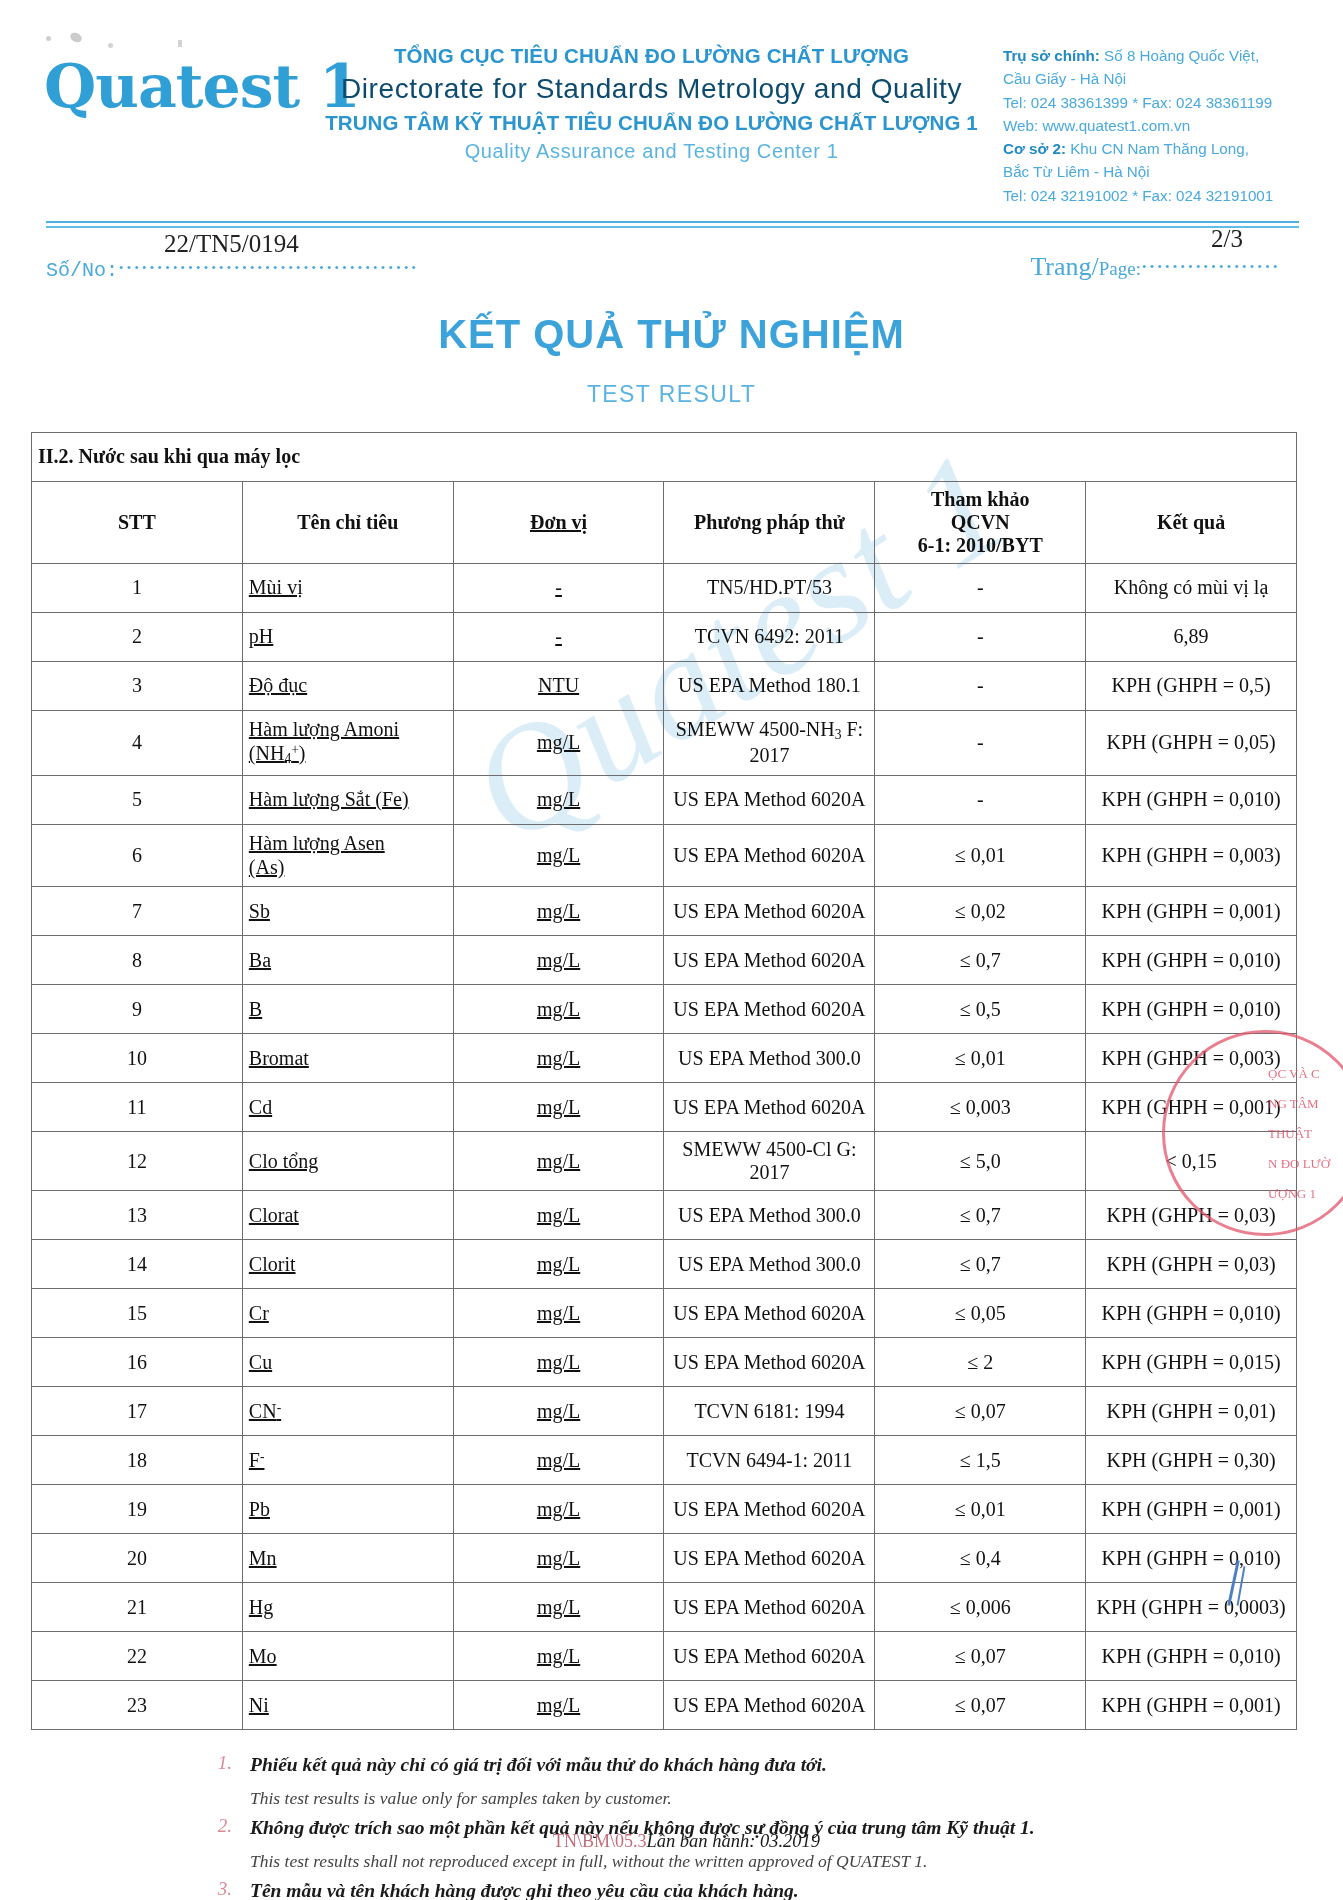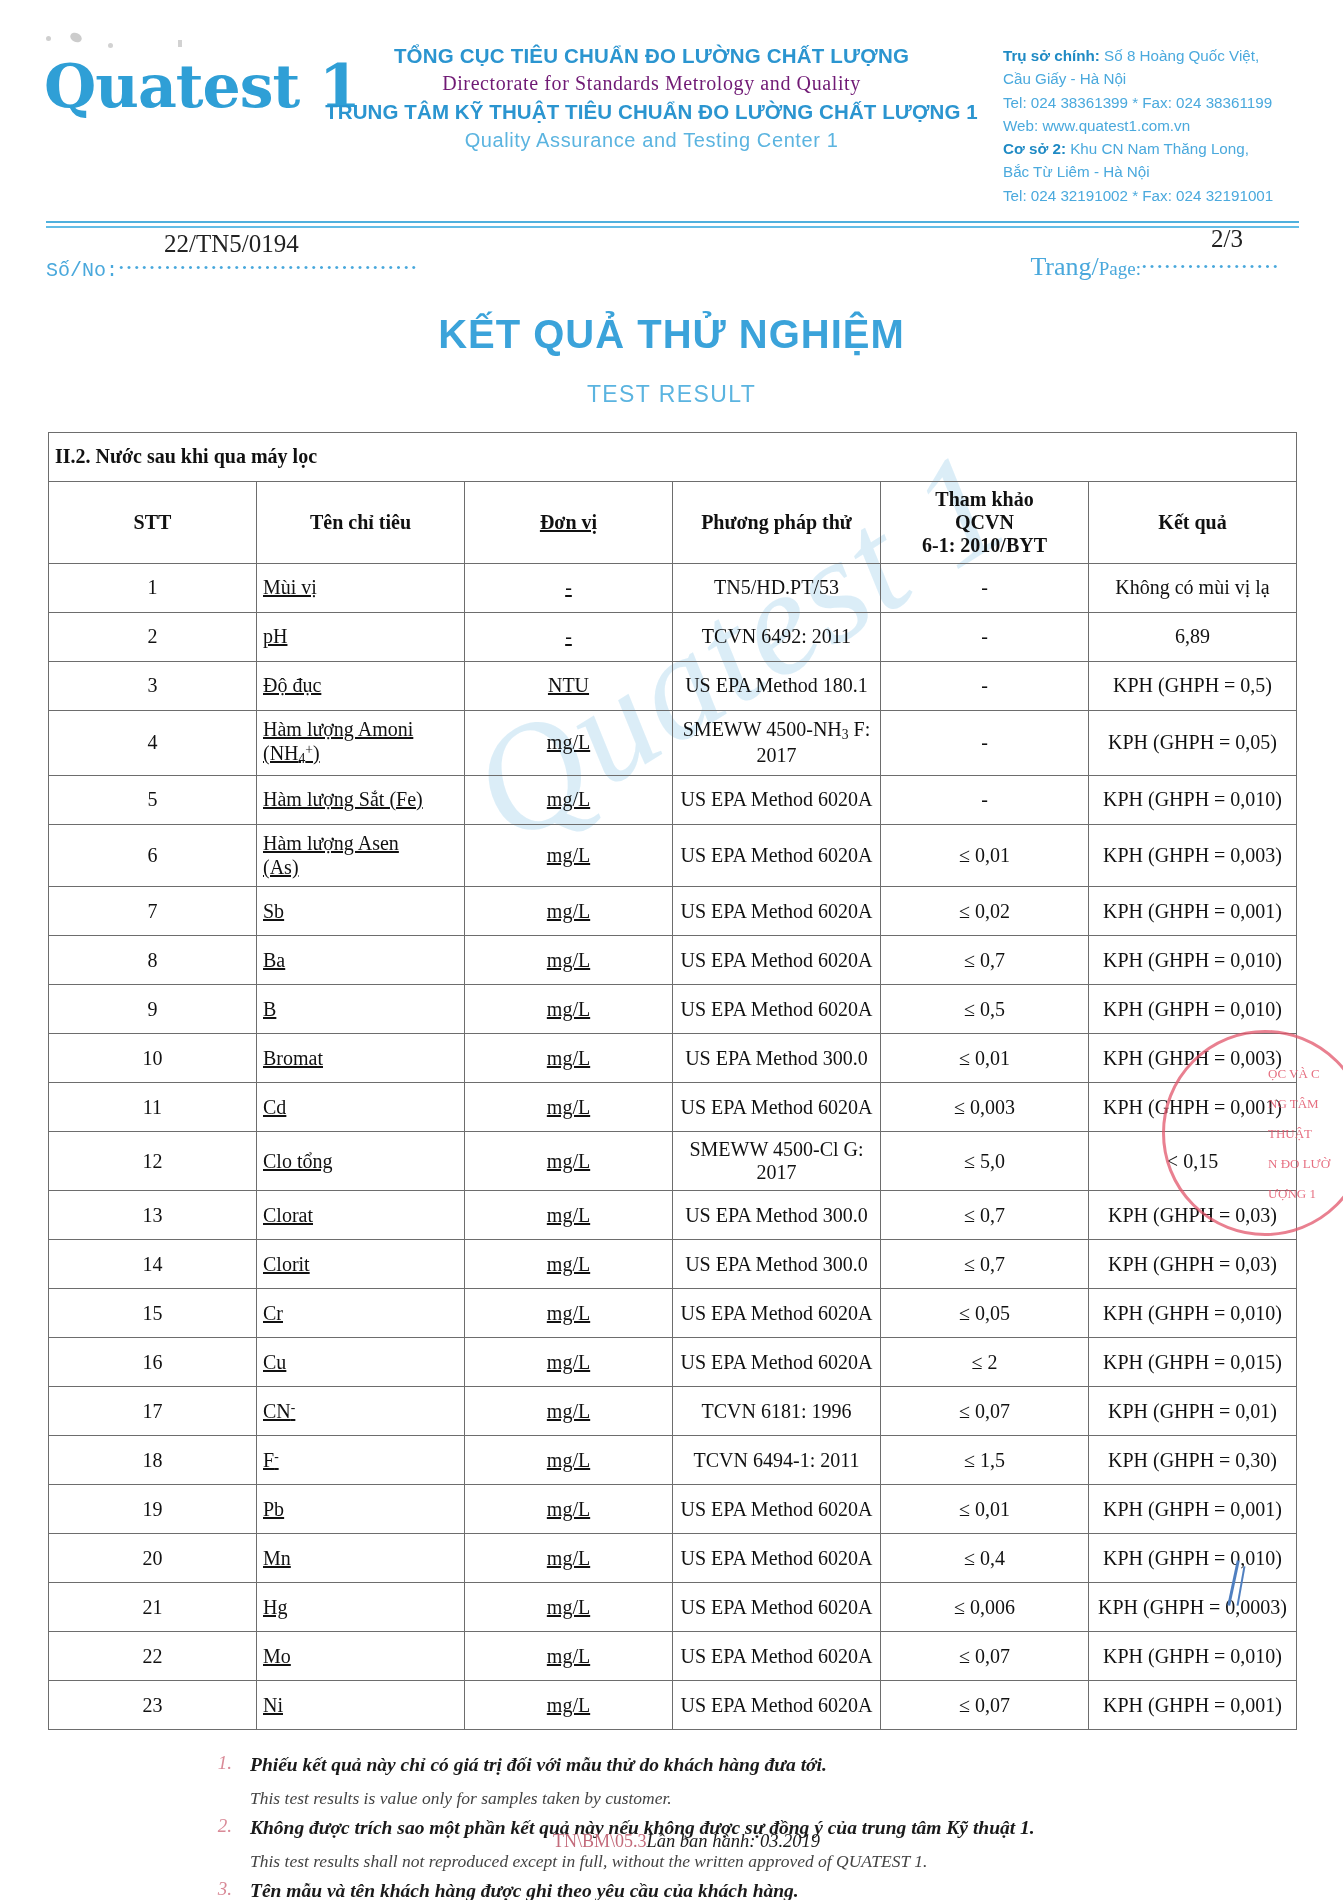--- a/index.html
+++ b/index.html
@@ -43,21 +43,21 @@
     white-space:nowrap;
   }
   .dotspec{position:absolute;}
   .spec1{left:46px;top:36px;width:5px;height:5px;background:#cfcfcf;border-radius:50%;}
   .spec2{left:70px;top:33px;width:12px;height:9px;background:#cccccc;border-radius:50%;transform:rotate(25deg);}
   .spec3{left:108px;top:43px;width:5px;height:5px;background:#d2d2d2;border-radius:50%;}
   .spec4{left:178px;top:40px;width:4px;height:7px;background:#d2d2d2;}
 
   .center-block{flex:1 1 auto;text-align:center;padding-top:8px;}
   .c-l1{font-family:"Liberation Sans", sans-serif;font-weight:bold;font-size:20.5px;color:#2b95d0;letter-spacing:.2px;line-height:1.34;}
-  .c-l2{font-family:Liberation Serif, serif;font-size:20px;color:#701a75;line-height:1.42;letter-spacing:.6px;}
+  .c-l2{font-family:Liberation Sans, sans-serif;font-size:28px;color:#0c4a6e;line-height:1.42;letter-spacing:.6px;}
   .c-l3{font-family:"Liberation Sans", sans-serif;font-weight:bold;font-size:20.5px;color:#2b95d0;line-height:1.36;letter-spacing:.1px;}
   .c-l4{font-family:"Liberation Sans", sans-serif;font-size:20px;color:#5bb4e0;line-height:1.42;letter-spacing:.6px;}
 
   .addr-block{width:300px;flex:0 0 300px;padding-top:10px;padding-left:6px;}
   .addr-line{font-family:"Liberation Sans", sans-serif;font-size:15.2px;color:#4aa9dd;line-height:1.53;white-space:nowrap;}
   .addr-line b{color:#1f8ac4;font-weight:bold;}
 
   
   .rule-wrap{position:relative;z-index:2;margin:14px 44px 0 46px;}
   .rule-a{height:2.4px;background:#4fb0dd;}
@@ -74,21 +74,21 @@
   .pg-label small{font-size:19px;}
   .pg-value{position:absolute;right:56px;top:-20px;font-family:"Liberation Serif", serif;font-size:25px;color:#222;}
 
   
   .title{position:relative;z-index:2;text-align:center;margin-top:30px;
     font-family:"Liberation Sans", sans-serif;font-weight:bold;font-size:40px;color:#3ba3da;letter-spacing:1px;}
   .subtitle{position:relative;z-index:2;text-align:center;margin-top:24px;
     font-family:"Liberation Sans", sans-serif;font-size:23px;color:#5bb4e0;letter-spacing:1.4px;}
 
   
-  .tbl-wrap{position:relative;z-index:2;margin:24px 46px 0 48px;border-radius:18px;}
+  .tbl-wrap{position:relative;z-index:2;margin:24px 46px 0 31px;border-radius:18px;}
   table.rt{border-collapse:collapse;width:100%;table-layout:fixed;}
   table.rt td, table.rt th{
     border:1px solid #6d6d6d;
     font-family:"Liberation Serif", serif;
     font-size:20px;
     color:#111;
     padding:6px 6px;
     background:transparent;
   }
   .sec-row td{
@@ -375,21 +375,21 @@
             <td class="c-meth">US EPA Method 6020A</td>
             <td class="c-ref">≤ 2</td>
             <td class="c-res">KPH (GHPH = 0,015)</td>
           </tr>
           <tr>
             <td class="c-stt">17</td>
             <td class="c-name">
               <span class="nm">CN<sup>-</sup></span>
             </td>
             <td class="c-unit">mg/L</td>
-            <td class="c-meth">TCVN 6181: 1996</td>
+            <td class="c-meth">TCVN 6181: 1994</td>
             <td class="c-ref">≤ 0,07</td>
             <td class="c-res">KPH (GHPH = 0,01)</td>
           </tr>
           <tr>
             <td class="c-stt">18</td>
             <td class="c-name">
               <span class="nm">F<sup>-</sup></span>
             </td>
             <td class="c-unit">mg/L</td>
             <td class="c-meth">TCVN 6494-1: 2011</td>

